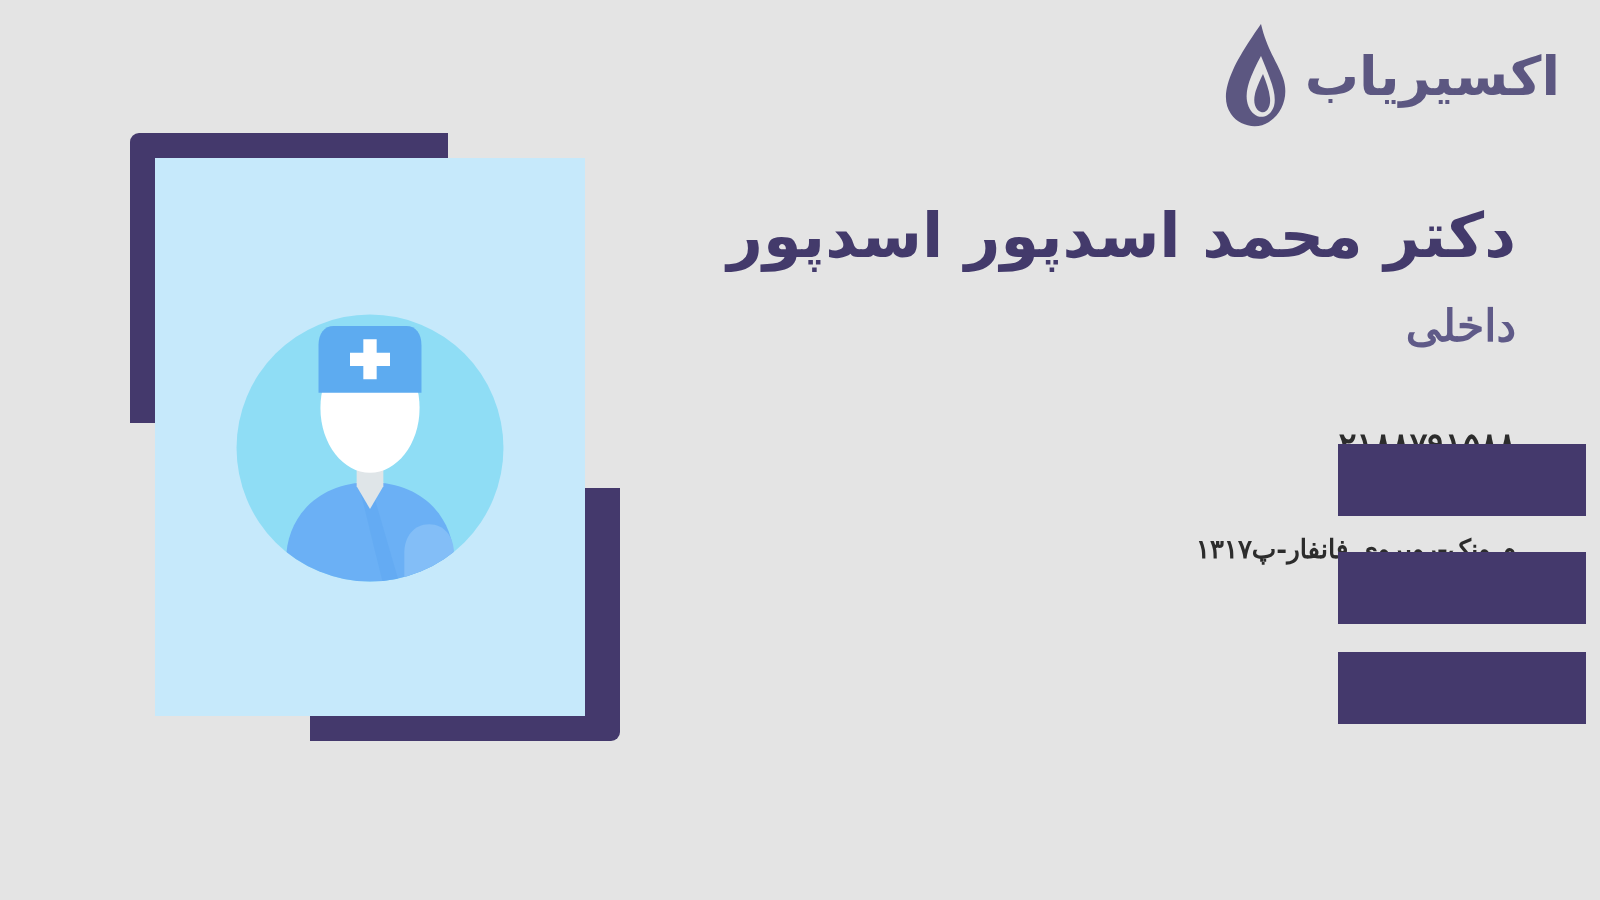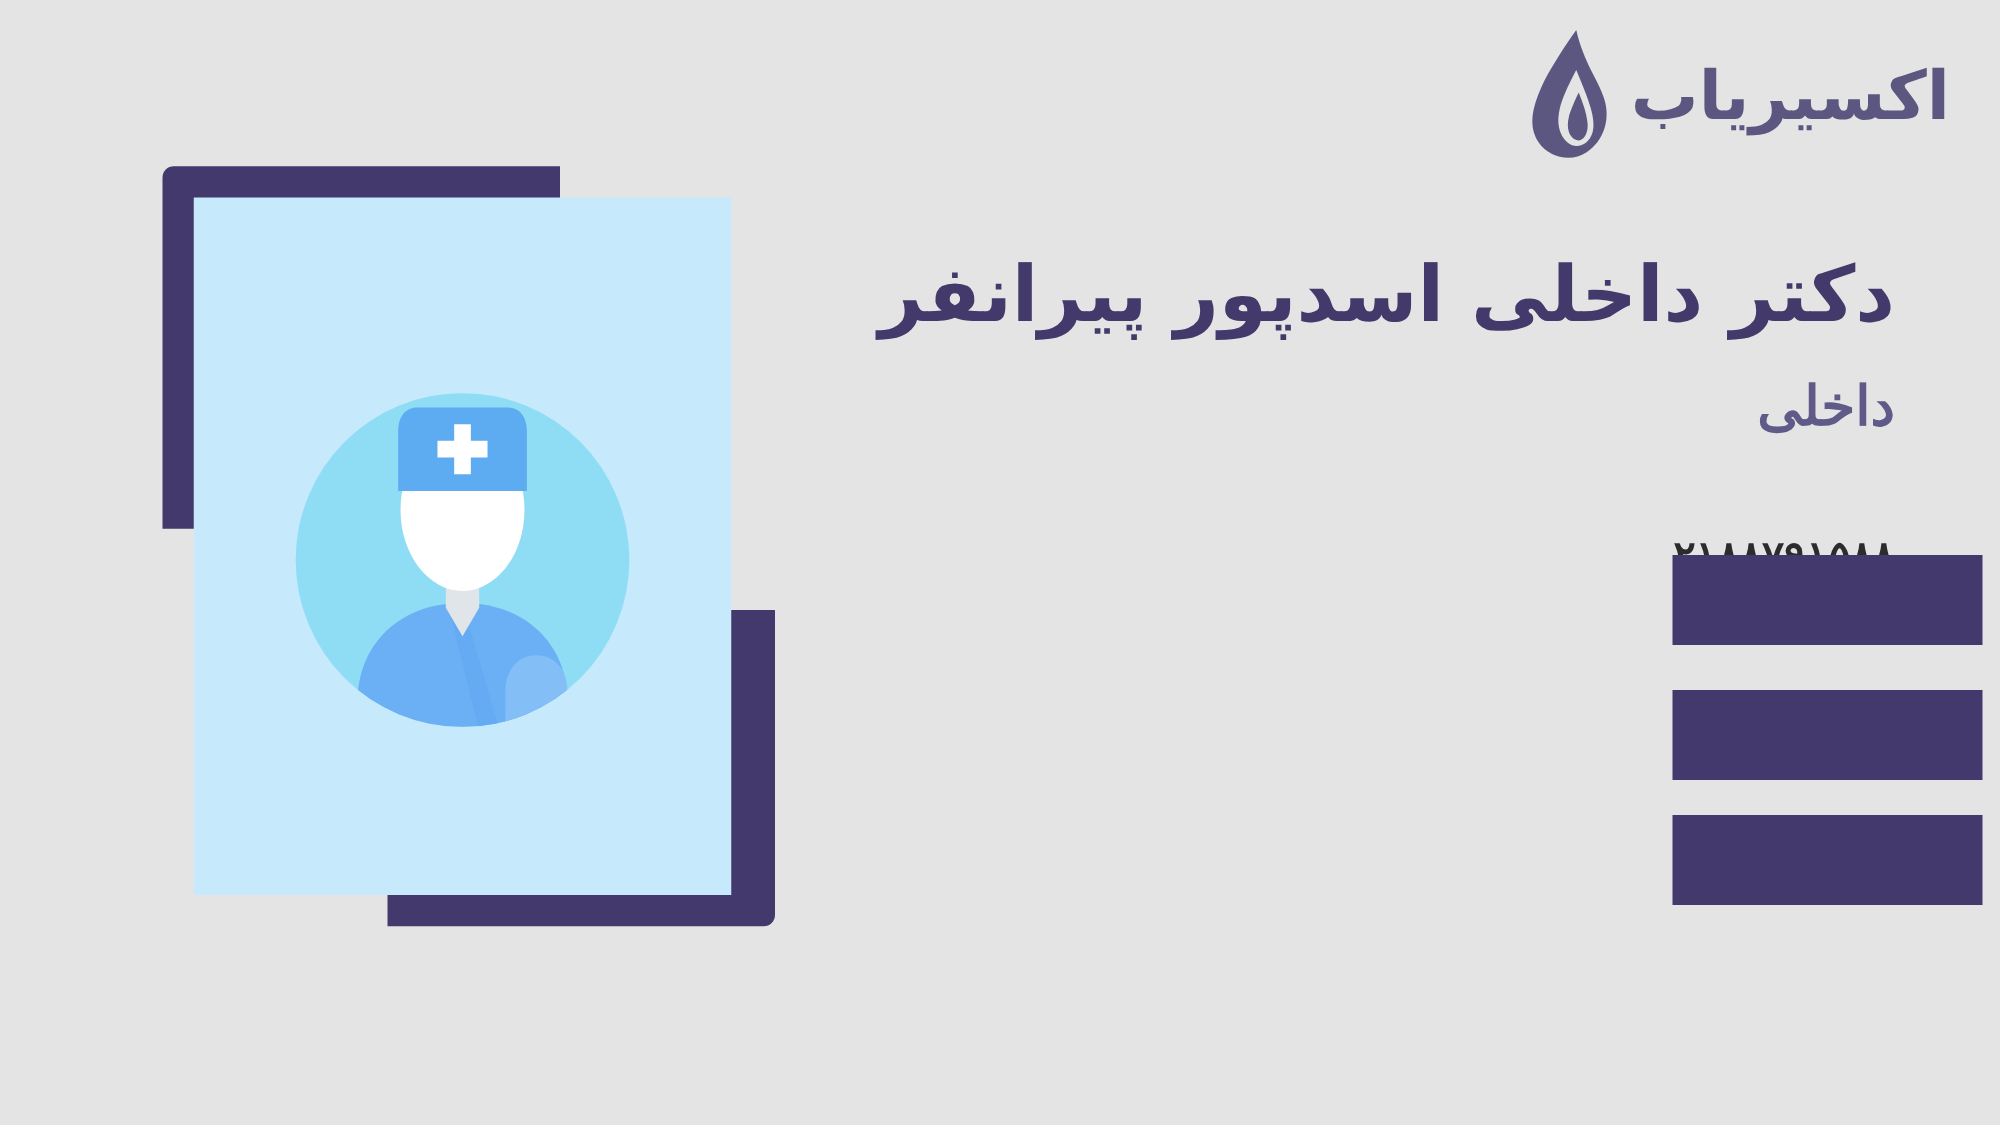--- a/index.html
+++ b/index.html
@@ -193,24 +193,27 @@
 
           <path d="M112 22 C102 22 96 30 96 42 L96 92 L204 92 L204 42 C204 30 198 22 188 22 Z" fill="#5dabf0"></path>
 
           <path d="M143 36 L157 36 L157 50 L171 50 L171 64 L157 64 L157 78 L143 78 L143 64 L129 64 L129 50 L143 50 Z" fill="#ffffff"></path>
         </g>
       </svg>
     </div>
   </div>
 
   <div class="info">
-    <h1 class="doctor-name">دکتر داخلی اسدپور پیرانفر</h1>
+    <h1 class="doctor-name">دکتر محمد اسدپور اسدپور</h1>
     <div class="doctor-specialty">داخلی</div>
     <div class="phone-row">
       <span class="doctor-phone">۲۱۸۸۷۹۱۵۸۸</span>
     </div>
+    <div class="address-row">
+      <span class="doctor-address">م ونک-روبروی فانفار-پ۱۳۱۷</span>
+    </div>
   </div>
 
   <div class="bar bar-1"></div>
   <div class="bar bar-2"></div>
   <div class="bar bar-3"></div>
 
 </div>
 
 </body></html>

